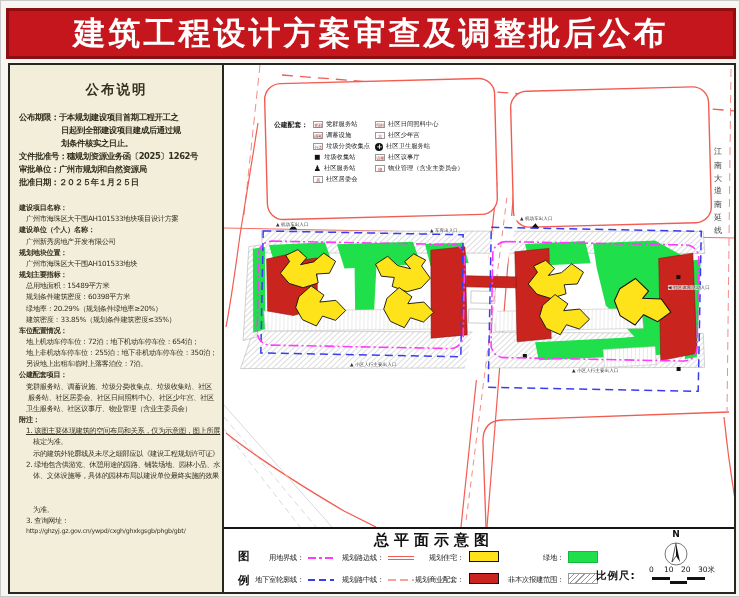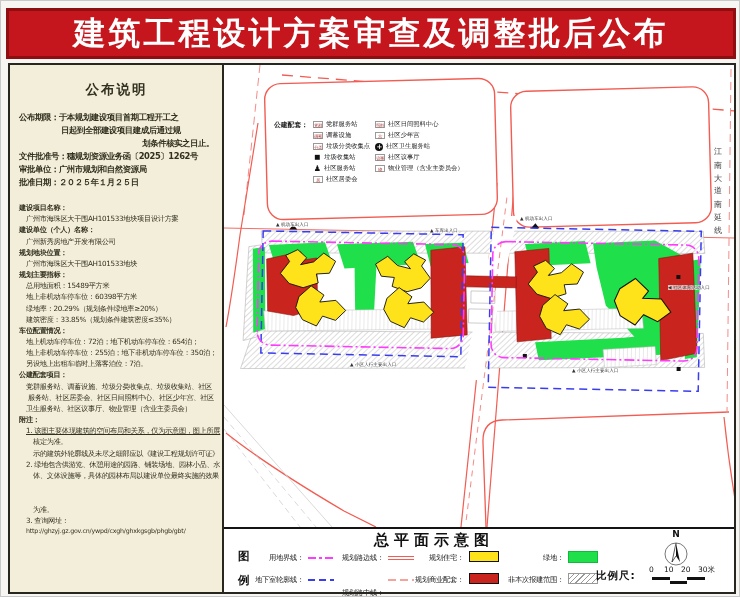--- a/index.html
+++ b/index.html
@@ -60,36 +60,36 @@
   <div class="banner">
     <span class="t">建筑工程设计方案审查及调整批后公布</span>
   </div>
 
   <div class="sidebar">
     <div class="sb-heading">公布说明</div>
     <div class="sb-intro">
 
     <div>公布期限：于本规划建设项目首期工程开工之</div>
         <div style="padding-left: 42px;">日起到全部建设项目建成后通过规</div>
-        <div style="padding-left: 42px; text-align: right;">划条件核实之日止。</div>
+        <div style="padding-left: 42px;">划条件核实之日止。</div>
         <div>文件批准号：穗规划资源业务函〔2025〕1262号</div>
         <div>审批单位：广州市规划和自然资源局</div>
         <div>批准日期：２０２５年１月２５日</div>
       </div>
     <div class="sb-details">
 
     <div class="b">建设项目名称：</div>
         <div style="padding-left: 7px;">广州市海珠区大干围AH101533地块项目设计方案</div>
         <div class="b">建设单位（个人）名称：</div>
         <div style="padding-left: 7px;">广州新秀房地产开发有限公司</div>
         <div class="b">规划地块位置：</div>
         <div style="padding-left: 7px;">广州市海珠区大干围AH101533地块</div>
         <div class="b">规划主要指标：</div>
         <div style="padding-left: 7px;">总用地面积：15489平方米</div>
-        <div style="padding-left: 7px;">地上非机动车停车位：60398平方米</div>
+        <div style="padding-left: 7px;">规划条件建筑密度：60398平方米</div>
         <div style="padding-left: 7px;">绿地率：20.29%（规划条件绿地率≥20%）</div>
         <div style="padding-left: 7px;">建筑密度：33.85%（规划条件建筑密度≤35%）</div>
         <div class="b">车位配置情况：</div>
         <div style="padding-left: 7px;">地上机动车停车位：72泊；地下机动车停车位：654泊；</div>
         <div style="padding-left: 7px;">地上非机动车停车位：255泊；地下非机动车停车位：350泊；</div>
         <div style="padding-left: 7px;">另设地上出租车临时上落客泊位：7泊。</div>
         <div class="b">公建配套项目：</div>
         <div style="padding-left: 7px;">党群服务站、调蓄设施、垃圾分类收集点、垃圾收集站、社区</div>
         <div style="padding-left: 7px; text-align: right;">服务站、社区居委会、社区日间照料中心、社区少年宫、社区</div>
         <div style="padding-left: 7px;">卫生服务站、社区议事厅、物业管理（含业主委员会）</div>
@@ -276,21 +276,21 @@
       <span class="lg-cap" style="top:20px">图</span>
       <span class="lg-cap" style="top:44px">例</span>
 
       <span class="lg-lab" style="left:8px;top:24px">用地界线：</span>
       <span class="lg-sw sw-magenta" style="left:84px;top:28px"></span>
       <span class="lg-lab" style="left:8px;top:46px">地下室轮廓线：</span>
       <span class="lg-sw sw-blue" style="left:84px;top:50px"></span>
 
       <span class="lg-lab" style="left:88px;top:24px">规划路边线：</span>
       <span class="lg-sw sw-redline" style="left:164px;top:27px"></span>
-      <span class="lg-lab" style="left:88px;top:59px">规划路中线：</span>
+      <span class="lg-lab" style="left:88px;top:46px">规划路中线：</span>
       <span class="lg-sw sw-pink" style="left:164px;top:50px"></span>
 
       <span class="lg-lab" style="left:168px;top:24px">规划住宅：</span>
       <span class="lg-sw sw-yellow" style="left:245px;top:22px"></span>
       <span class="lg-lab" style="left:168px;top:46px">规划商业配套：</span>
       <span class="lg-sw sw-red" style="left:245px;top:44px"></span>
 
       <span class="lg-lab" style="left:268px;top:24px">绿地：</span>
       <span class="lg-sw sw-green" style="left:344px;top:22px"></span>
       <span class="lg-lab" style="left:268px;top:46px">非本次报建范围：</span>

